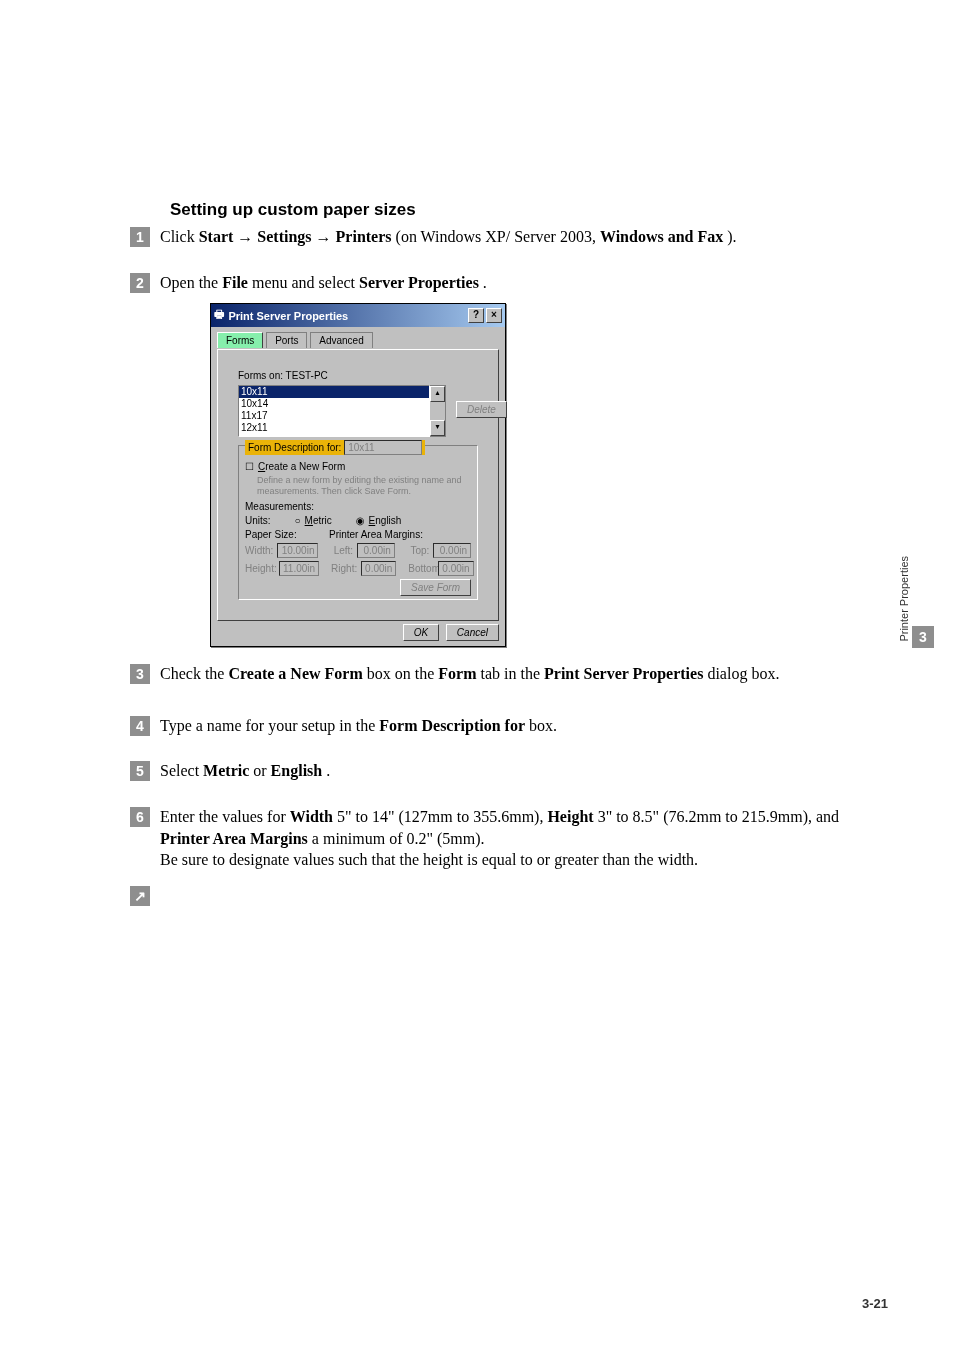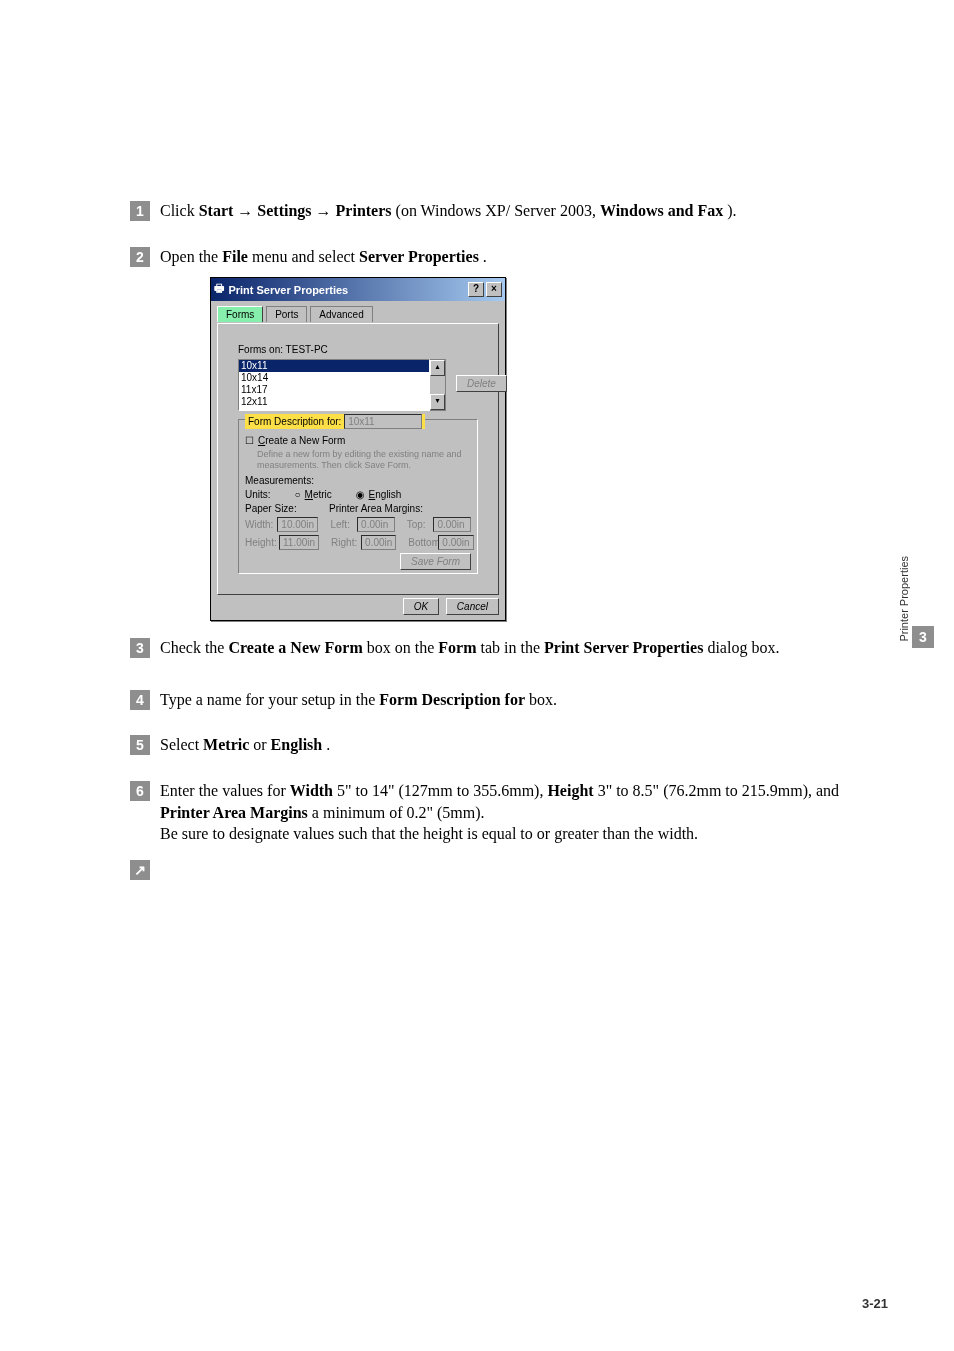--- a/index.html
+++ b/index.html
@@ -173,21 +173,21 @@
       border: 1px solid #808080;
       border-right-color: #fff;
       border-bottom-color: #fff;
       padding: 6px;
       margin-top: 8px;
       position: relative;
     }
     .group-title {
       position: relative;
       top: -12px;
-      background: #fde047;
+      background: #eab308;
       padding: 0 3px;
       font-size: 10px;
       display: inline-block;
     }
     .inpt {
       background: #fff;
       border: 1px inset #808080;
       font-size: 10px;
       padding: 1px 3px;
       width: 50px;
@@ -233,20 +233,21 @@
       font-family: Arial;
       font-weight: bold;
       font-size: 13px;
       color: #333;
     }
   </style>
 </head>
 <body>
 
 <div class="content">
+  <div class="heading">Setting up custom paper sizes</div>
 
   <div class="step-row">
     <div class="step-num">1</div>
     <div class="step-body">
       <span>Click </span>
       <b>Start</b>
       <span class="arrow">→</span>
       <b>Settings</b>
       <span class="arrow">→</span>
       <b>Printers</b>
@@ -318,21 +319,21 @@
               <span class="lbl">Units:</span>
               <span style="margin-left:20px;">○</span>
               <span><span class="ul">M</span>etric</span>
               <span style="margin-left:20px;">◉</span>
               <span><span class="ul">E</span>nglish</span>
             </div>
             <div class="row">
               <span class="lbl" style="width:80px;">Paper Size:</span>
               <span class="lbl">Printer Area Margins:</span>
             </div>
-            <div class="row" style="color:#808080;">
+            <div class="row" style="color:#808080;text-align:right;">
               <span style="width:30px;">Width:</span>
               <span class="inpt ro" style="width:38px;">10.00in</span>
               <span style="width:26px;margin-left:8px;">Left:</span>
               <span class="inpt ro" style="width:34px;">0.00in</span>
               <span style="width:26px;margin-left:8px;">Top:</span>
               <span class="inpt ro" style="width:34px;">0.00in</span>
             </div>
             <div class="row" style="color:#808080;">
               <span style="width:30px;">Height:</span>
               <span class="inpt ro" style="width:38px;">11.00in</span>

